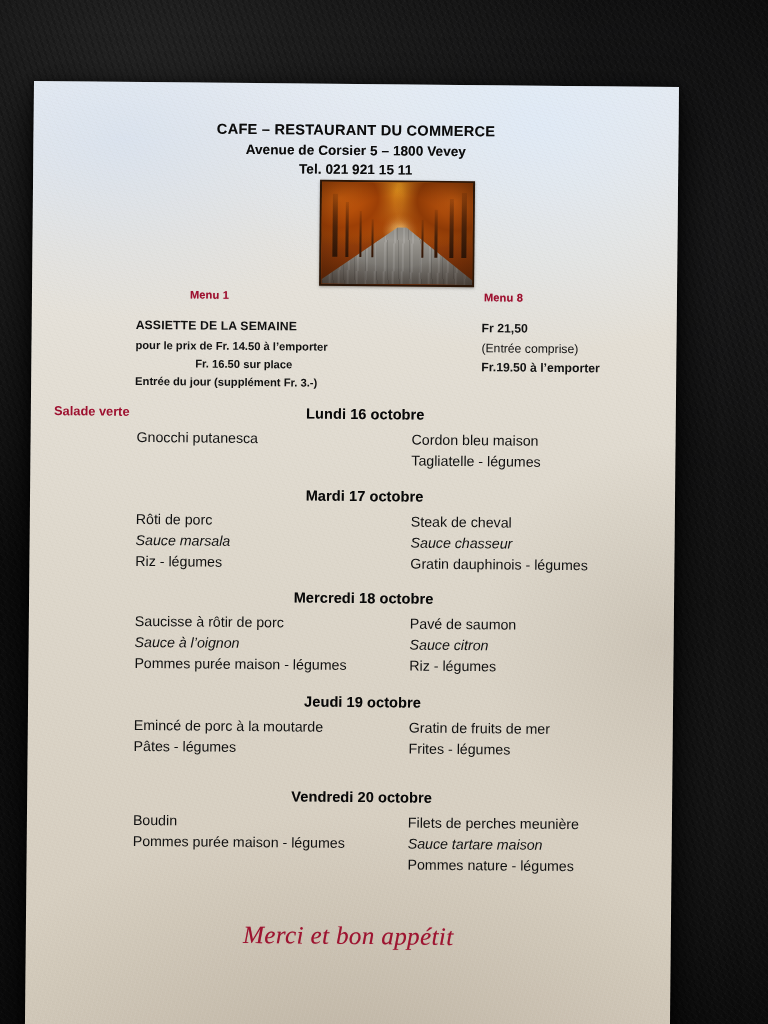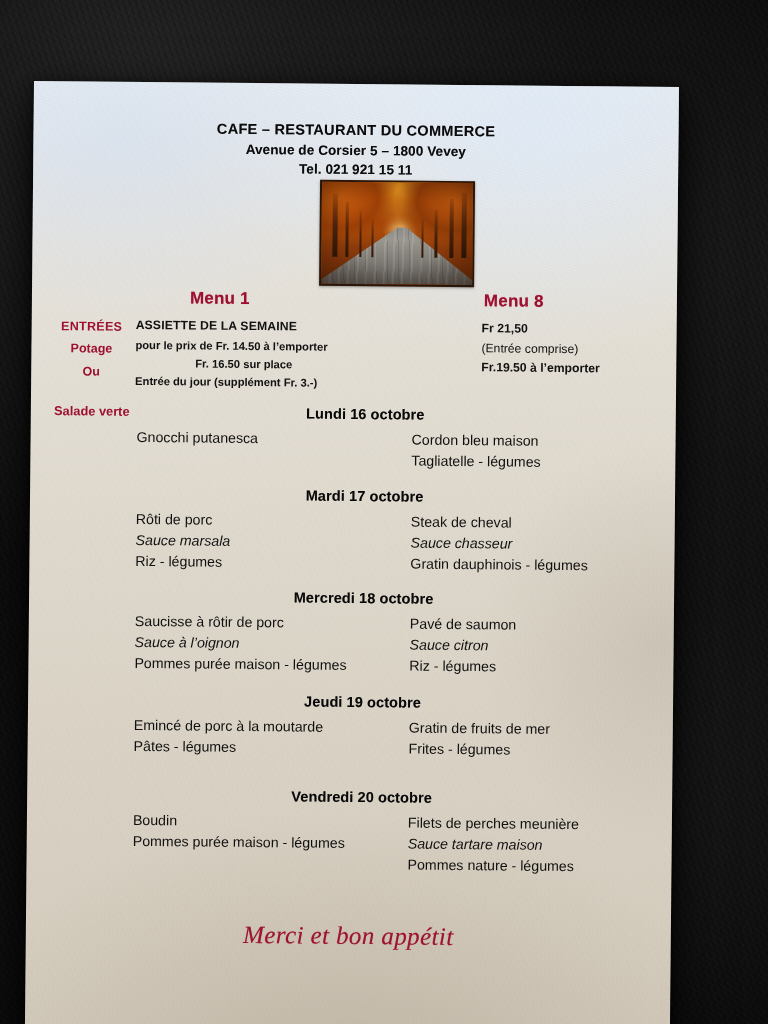--- a/index.html
+++ b/index.html
@@ -176,21 +176,21 @@
     position: absolute;
     inset: 0;
     background: radial-gradient(ellipse 78% 78% at 50% 48%, rgba(0,0,0,0) 45%, rgba(30,12,2,0.45) 100%);
   }
 
   
   .menu-title {
     position: absolute;
     color: #9d102f;
     font-weight: bold;
-    font-size: 17px;
+    font-size: 11px;
     letter-spacing: 0.2px;
     text-shadow: 0 0 0.7px rgba(157,16,47,0.5);
   }
   #menu1-title { left: 158px; top: 206px; }
   #menu2-title { left: 452px; top: 206px; }
 
   
   #entrees {
     position: absolute;
     left: 6px;
@@ -310,25 +310,20 @@
         <div class="trunk" style="left:75%; height:48%;"></div>
         <div class="trunk" style="left:85%; height:58%; width:4px;"></div>
         <div class="trunk" style="left:93%; height:64%; width:5px;"></div>
         <div id="photo-vig"></div>
       </div>
     </div>
 
     <div class="menu-title" id="menu1-title">Menu 1</div>
     <div class="menu-title" id="menu2-title">Menu 8</div>
 
-    <div id="entrees">
-      <div class="caps">ENTRÉES</div>
-      <div>Potage</div>
-      <div>Ou</div>
-    </div>
     <div id="salade-verte">Salade verte</div>
 
     <div id="assiette">
       <div class="head">ASSIETTE DE LA SEMAINE</div>
       <div>pour le prix de Fr. 14.50 à l’emporter</div>
       <div class="indent">Fr. 16.50   sur place</div>
       <div>Entrée du jour (supplément Fr. 3.-)</div>
     </div>
 
     <div id="menu2-prices">

